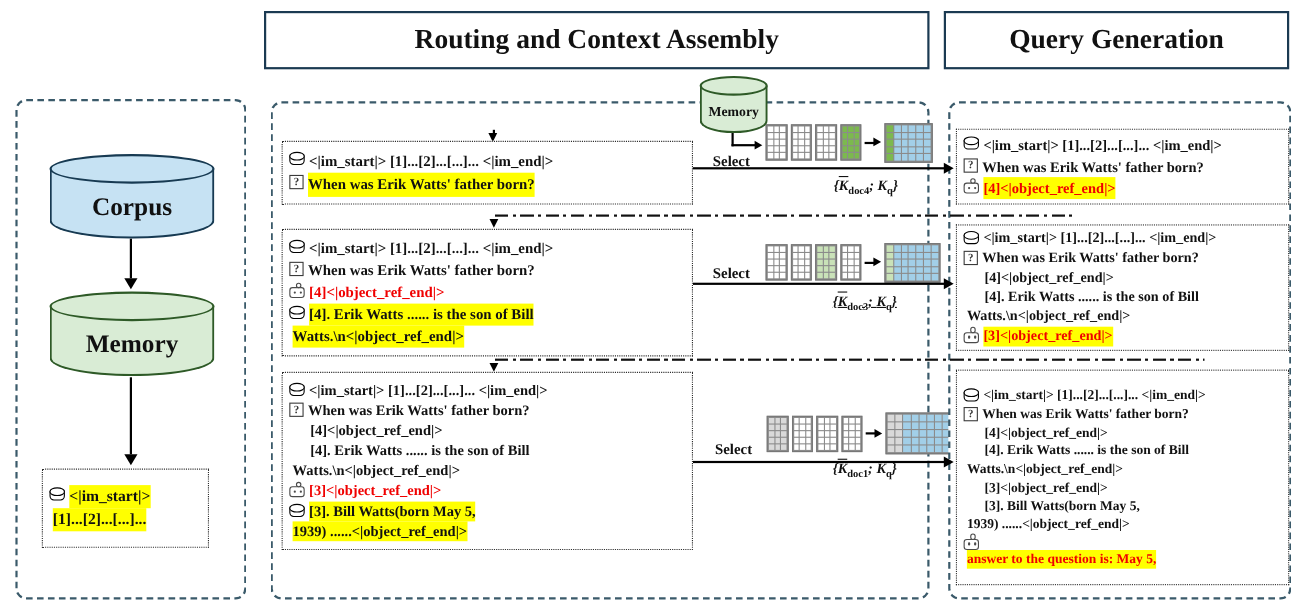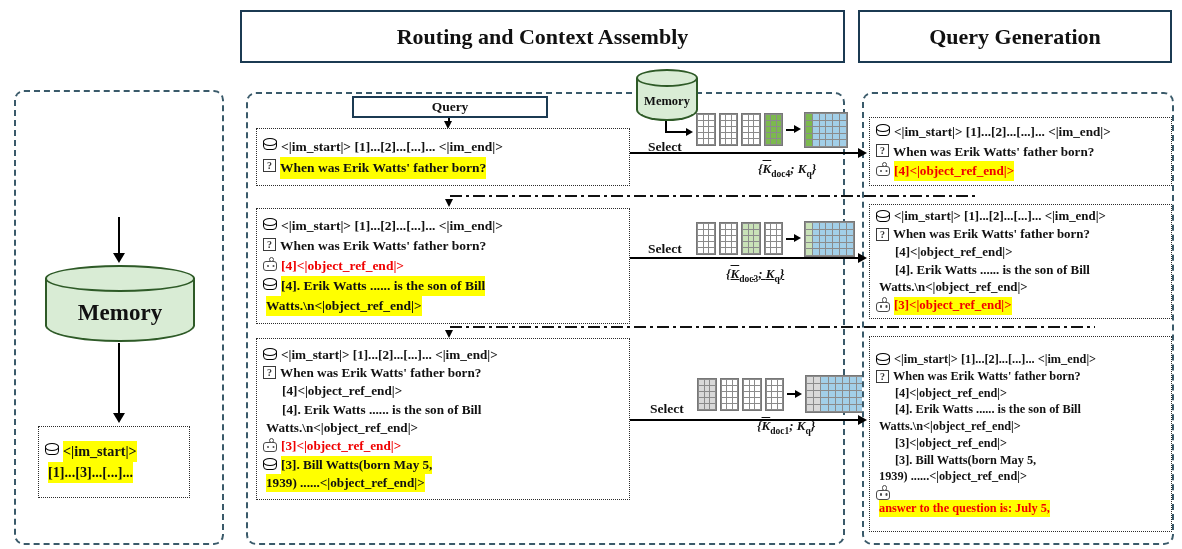--- a/index.html
+++ b/index.html
@@ -2,21 +2,21 @@
 <html><head>
 <meta charset="utf-8">
 <style>
   * { box-sizing: border-box; margin: 0; padding: 0; }
   body { background: #ffffff; font-family: "Liberation Serif", "DejaVu Serif", serif; }
   .stage { position: relative; width: 1182px; height: 549px; background: #fff; overflow: hidden; font-weight: bold; color: #111; }
 
   
   .hbox { position: absolute; border: 2.2px solid #1b3a52; background: #fff; display: flex; align-items: center; justify-content: center; text-align: center; font-weight: bold; }
   .hbox.small-title { font-size: 19px; line-height: 1.25; }
-  .hbox.big-title { font-size: 22px; }
+  .hbox.big-title { font-size: 25px; }
 
   
   .dashed { position: absolute; border: 2.2px dashed #3a5a6a; border-radius: 10px; background: #fff; }
 
   
   .cyl { position: absolute; }
   .cyl .cbody { position: absolute; left: 0; right: 0; bottom: 0; border-radius: 0 0 50% 50% / 0 0 26% 26%; display: flex; align-items: center; justify-content: center; }
   .cyl .ctop { position: absolute; left: 0; right: 0; top: 0; border-radius: 50%; }
   .cyl .clabel { position: relative; top: 4px; }
 
@@ -66,20 +66,26 @@
   .qbox { position: absolute; border: 2px solid #1b3a52; background: #fff; display: flex; align-items: center; justify-content: center; font-size: 13.5px; }
 </style>
 </head>
 <body>
 
 <div class="stage">
 
 
   <div class="dashed" style="left:14px;top:90px;width:210px;height:455px;"></div>
 
+  <div class="cyl" style="left:45px;top:140px;width:150px;height:77px;">
+    <div class="cbody" style="top:13px;background:#c6e2f3;border:2.6px solid #173a52;border-top:none;">
+      <span class="clabel" style="font-size:23px;">Corpus</span>
+    </div>
+    <div class="ctop" style="height:27px;background:#c6e2f3;border:2.6px solid #173a52;"></div>
+  </div>
 
   <div class="vline" style="left:118px;top:217px;height:36px;"></div>
   <div class="vhead" style="left:113px;top:253px;"></div>
 
   <div class="cyl" style="left:45px;top:265px;width:150px;height:77px;">
     <div class="cbody" style="top:13px;background:#d9ecd5;border:2.6px solid #2e5a27;border-top:none;">
       <span class="clabel" style="font-size:23px;">Memory</span>
     </div>
     <div class="ctop" style="height:27px;background:#d9ecd5;border:2.6px solid #2e5a27;"></div>
   </div>
@@ -89,41 +95,38 @@
 
   <div class="pbox" style="left:38px;top:426px;width:152px;height:72px;font-size:14.2px;line-height:21px;">
 
       <div class="pline">
         <span class="licon db-icon"></span>
         <span class="ltext s-hl">&lt;|im_start|&gt;</span>
       </div>
 
       <div class="pline ind-sm">
 
-        <span class="ltext s-hl">[1]...[3]...[...]...</span>
+        <span class="ltext s-hl">[1]...[2]...[...]...</span>
       </div>
 
     </div>
 
   <div class="hbox big-title" style="left:240px;top:10px;width:605px;height:53px;">
     <span>Routing and Context Assembly</span>
   </div>
 
   <div class="dashed" style="left:246px;top:92px;width:599px;height:453px;"></div>
 
   <div class="cyl" style="left:636px;top:69px;width:62px;height:52px;z-index:3;">
     <div class="cbody" style="top:9px;background:#d9ecd5;border:2.2px solid #2e5a27;border-top:none;">
       <span class="clabel" style="font-size:12.5px;top:3px;">Memory</span>
     </div>
     <div class="ctop" style="height:18px;background:#d9ecd5;border:2.2px solid #2e5a27;"></div>
   </div>
 
-  <div class="qbox" style="left:352px;top:96px;width:196px;height:22px;z-index:3;">
-    <span>Query</span>
-  </div>
   <div class="vline" style="left:448px;top:118px;height:4px;"></div>
   <div class="vhead sm" style="left:444px;top:121px;"></div>
 
   <div class="pbox" style="left:256px;top:128px;width:374px;height:58px;font-size:13.5px;line-height:21.5px;">
 
       <div class="pline">
         <span class="licon db-icon"></span>
         <span class="ltext s-plain">&lt;|im_start|&gt; [1]...[2]...[...]... &lt;|im_end|&gt;</span>
       </div>
 
@@ -401,21 +404,21 @@
           <div style="background: rgb(162, 207, 232);"></div>
           <div style="background: rgb(162, 207, 232);"></div>
         </div>
       </div>
   </div>
 
   <div class="select-label" style="left:648px;top:241px;">Select</div>
   <div class="hline" style="left:630px;top:257px;width:230px;z-index:2;"></div>
   <div class="rhead" style="left:858px;top:253px;z-index:2;"></div>
 
-  <div class="klabel" style="left:726px;top:266px;text-decoration:underline;">
+  <div class="klabel" style="left:757px;top:266px;text-decoration:underline;">
     <span>{</span><span class="kbar">K</span><sub>doc3</sub><span>; </span><span>K</span><sub>q</sub><span>}</span>
   </div>
 
   <div class="vstub" style="left:1093px;top:319px;height:8px;"></div>
   <div class="dashdot" style="left:450px;top:326px;width:645px;z-index:2;"></div>
   <div class="vhead sm" style="left:445px;top:330px;"></div>
 
   <div class="pbox" style="left:256px;top:338px;width:374px;height:162px;font-size:13.2px;line-height:18.3px;">
 
       <div class="pline">
@@ -691,18 +694,18 @@
 
         <span class="ltext s-plain">1939) ......&lt;|object_ref_end|&gt;</span>
       </div>
 
       <div class="pline">
         <span class="licon robot-icon"></span>
       </div>
 
       <div class="pline ind-sm">
 
-        <span class="ltext s-redhl">answer to the question is: July 5,</span>
+        <span class="ltext s-redhl">answer to the question is: May 5,</span>
       </div>
 
     </div>
 
 </div>
 
 </body></html>

